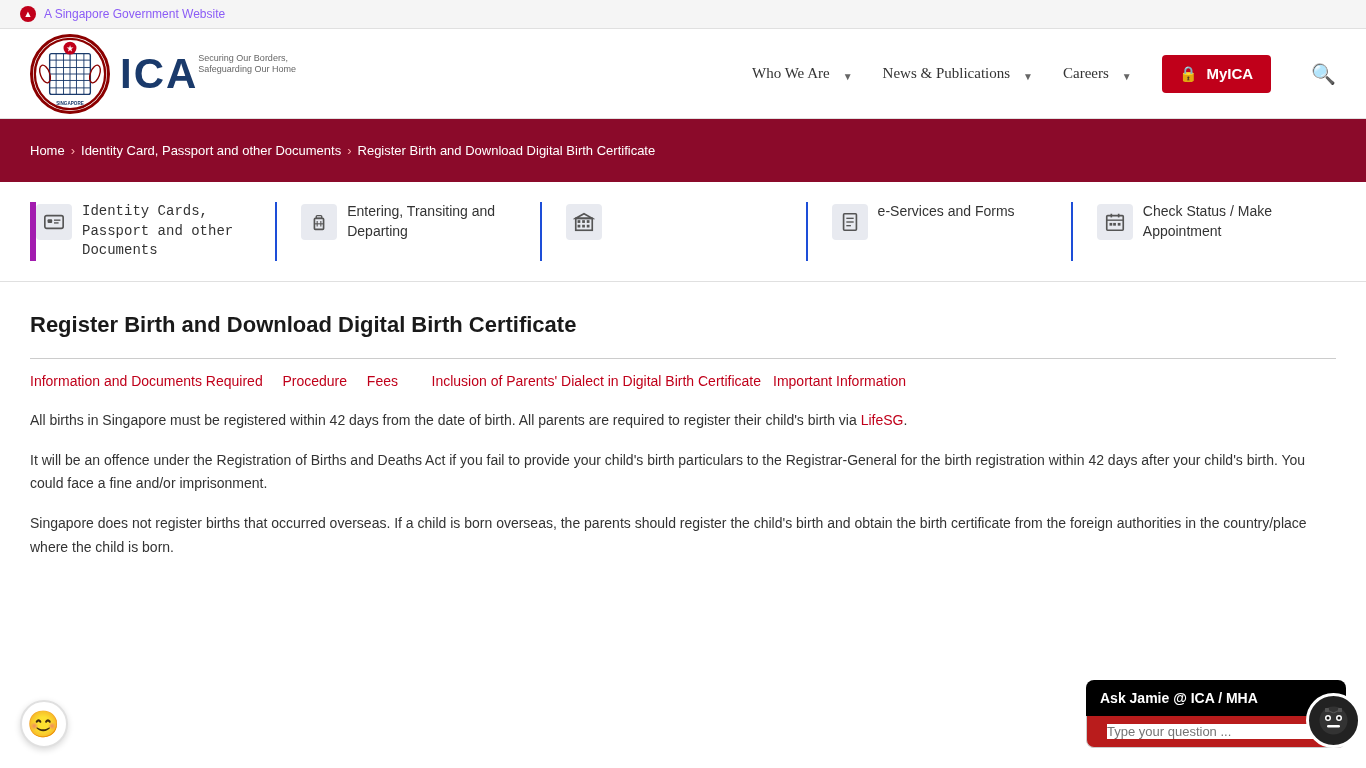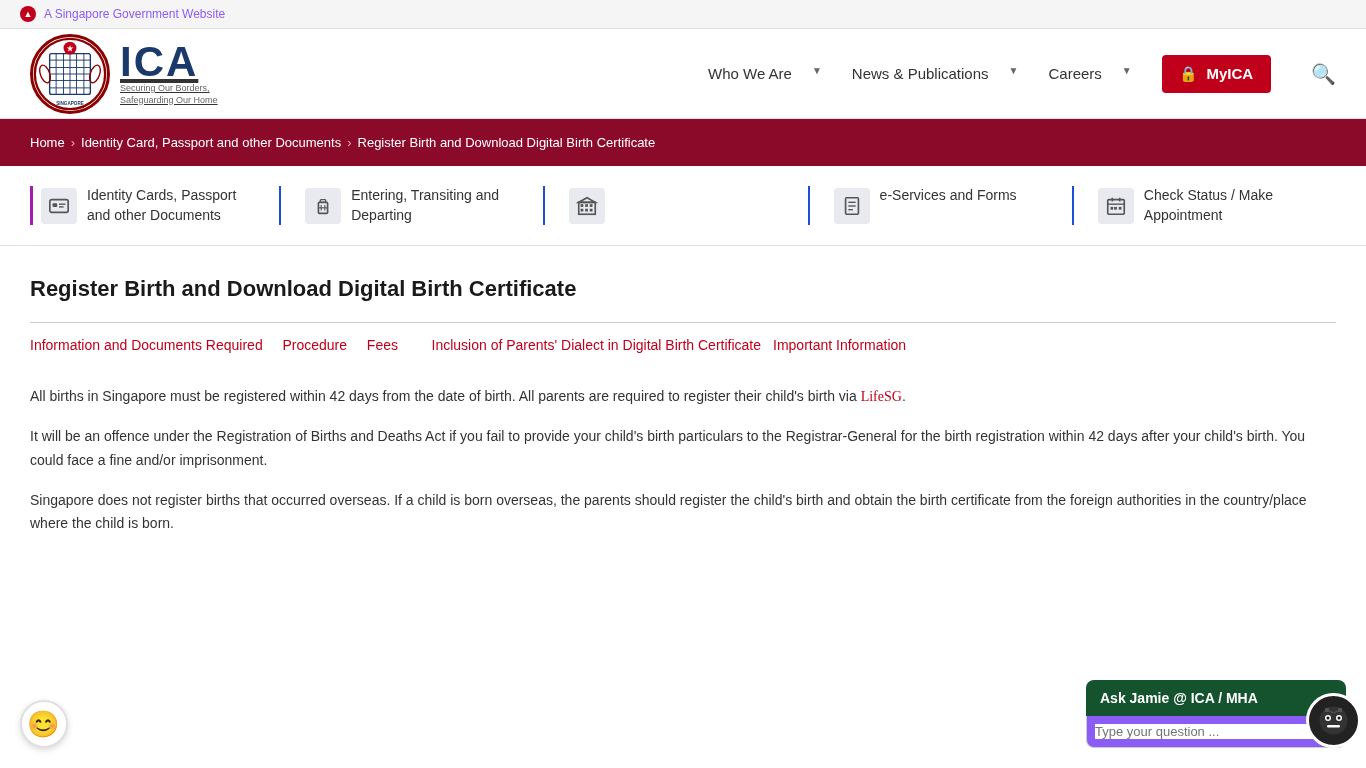--- a/index.html
+++ b/index.html
@@ -30,48 +30,49 @@
     .logo-circle {
       width: 80px; height: 80px;
       border-radius: 50%;
       border: 3px solid #8b0000;
       display: flex; align-items: center; justify-content: center;
       overflow: hidden;
       position: relative;
       background: #fff;
     }
     .logo-circle svg { width: 74px; height: 74px; }
-    .logo-text { display: flex; flex-direction: column; text-decoration: underline; }
+    .logo-text { display: flex; flex-direction: row; }
     .logo-ica { font-size: 42px; font-weight: bold; color: #1a3a6b; letter-spacing: 2px; line-height: 1; }
     .logo-sub { font-size: 9px; color: #666; line-height: 1.3; }
 
     
     .nav-area { display: flex; align-items: center; gap: 30px; }
     .nav-item {
-      display: flex; align-items: flex-start; gap: 20px;
+      display: flex; align-items: flex-end; gap: 13px;
       font-size: 15px; color: #333; cursor: pointer; font-weight: 500;
       text-decoration: none;
+      font-family: Liberation Serif, serif;
     }
     .nav-chevron { font-size: 10px; color: #666; }
 
     .myica-btn {
       background: #c0001a;
       color: #fff;
       padding: 10px 18px;
       border-radius: 4px;
       display: flex; align-items: center; gap: 8px;
       font-size: 15px; font-weight: bold; cursor: pointer;
       border: none;
     }
     .search-icon-btn { font-size: 20px; color: #333; cursor: pointer; margin-left: 10px; }
 
     
     .breadcrumb {
       background: #8b0a2a;
-      padding: 16px 30px;
+      padding: 24px 30px;
       color: #fff;
       font-size: 13px;
       display: flex;
       align-items: center;
       gap: 6px;
     }
     .breadcrumb a { color: #fff; text-decoration: none; }
     .breadcrumb-sep { color: #ffaaaa; }
     .breadcrumb-current { color: #fff; }
 
@@ -86,65 +87,65 @@
     }
     .quick-nav-item {
       display: flex;
       align-items: flex-start;
       gap: 10px;
       padding: 0 24px;
       border-left: 2px solid #1d4ed8;
       flex: 1;
       cursor: pointer;
     }
-    .quick-nav-item:first-child { padding-left: 8px; border-left: 3px solid #a21caf; }
+    .quick-nav-item:first-child { padding-left: 0; border-left: 6px solid #a21caf; font-family: Liberation Mono, monospace; }
     .quick-nav-icon {
       width: 36px; height: 36px;
       background: #e8eaf0;
       display: flex; align-items: center; justify-content: center;
       border-radius: 4px;
       flex-shrink: 0;
       margin-top: 2px;
     }
     .quick-nav-icon svg { width: 22px; height: 22px; fill: #555; }
     .quick-nav-label { font-size: 14px; color: #333; font-weight: 500; line-height: 1.4; }
 
     
     .content-area { padding: 30px 30px 20px 30px; }
     .page-title { font-size: 22px; font-weight: bold; color: #1a1a1a; margin-bottom: 20px; }
 
     .page-tabs-divider { border-top: 1px solid #ccc; margin-bottom: 14px; }
-    .page-tabs { display: flex; flex-wrap: wrap; gap: 0 6px; margin-bottom: 32px; }
+    .page-tabs { display: flex; flex-wrap: wrap; gap: 0 6px; margin-bottom: 20px; }
     .page-tab { color: #c0001a; font-size: 14px; text-decoration: none; cursor: pointer; }
     .page-tab-sep { color: #999; }
 
     .content-text { font-size: 14px; color: #333; line-height: 1.7; margin-bottom: 16px; }
     .content-text strong { font-weight: normal; }
     .content-text a { color: #c0001a; text-decoration: none; }
 
     
     .chat-widget {
       position: fixed;
       bottom: 20px;
       right: 20px;
       width: 260px;
     }
     .chat-bubble {
-      background: #14532d;
+      background: #000000;
       color: #fff;
       padding: 10px 14px;
       border-radius: 8px 8px 0 0;
       font-size: 14px;
       font-weight: bold;
     }
     .chat-input-area {
-      background: #8b5cf6;
+      background: #b91c1c;
       border: 1px solid #ccc;
       border-top: none;
-      padding: 8px 8px;
+      padding: 8px 20px;
       display: flex;
       align-items: center;
       border-radius: 0 0 8px 8px;
     }
     .chat-input-area input {
       border: none; outline: none; font-size: 13px; color: #999; flex: 1;
     }
     .chat-avatar {
       position: absolute;
       right: -10px;
@@ -342,21 +343,21 @@
     <span class="page-tab-sep">&nbsp;&nbsp;</span>
     <a class="page-tab">Fees</a>
     <span class="page-tab-sep">&nbsp;&nbsp;</span>
     <span class="page-tab-sep">&nbsp;&nbsp;</span>
     <a class="page-tab">Inclusion of Parents' Dialect in Digital Birth Certificate</a>
     <br>
     <a class="page-tab">Important Information</a>
   </div>
 
   <p class="content-text">
-    <span>All births in Singapore must be registered </span><strong>within 42 days</strong><span> from the date of birth. All parents are required to register their child's birth via </span><a style="color:#c0001a;font-family:Liberation Serif, serif;">LifeSG</a><span>.</span>
+    <span>All births in Singapore must be registered </span><strong>within 42 days</strong><span> from the date of birth. All parents are required to register their child's birth via </span><a style="color:#c0001a;">LifeSG</a><span>.</span>
   </p>
 
   <p class="content-text">It will be an offence under the Registration of Births and Deaths Act if you fail to provide your child's birth particulars to the Registrar-General for the birth registration within 42 days after your child's birth. You could face a fine and/or imprisonment.</p>
 
   <p class="content-text">Singapore does not register births that occurred overseas. If a child is born overseas, the parents should register the child's birth and obtain the birth certificate from the foreign authorities in the country/place where the child is born.</p>
 </div>
 
 <div class="chat-widget">
   <div class="chat-container">
     <div class="chat-bubble">Ask Jamie @ ICA / MHA</div>

